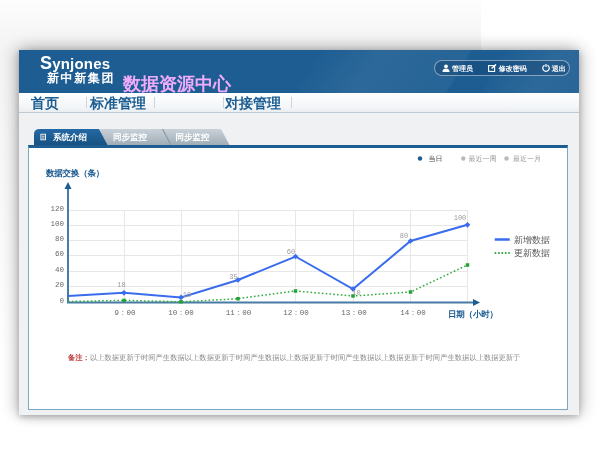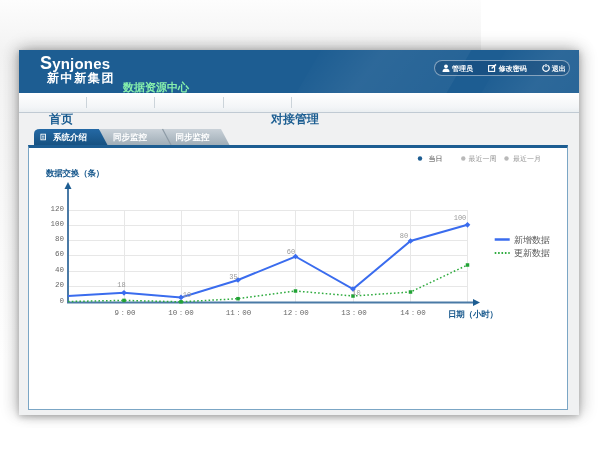--- a/index.html
+++ b/index.html
@@ -6,26 +6,26 @@
 body{width:600px;height:450px;font-family:"Liberation Sans",sans-serif;background:#fff;overflow:hidden;}
 #stage{position:relative;width:481px;height:450px;background:linear-gradient(180deg,#fdfdfd 0%,#f3f3f3 11%,#f9f9f9 45%,#ffffff 80%);}
 #win{position:absolute;left:19px;top:50px;width:560px;height:365px;background:#f0f1f2;box-shadow:0 -3px 16px rgba(0,0,0,0.16),0 2px 6px rgba(0,0,0,0.22),-6px 0 14px rgba(0,0,0,0.10),6px 0 14px rgba(0,0,0,0.10);}
 
 #hd{position:absolute;left:0;top:0;width:560px;height:43px;background:#1d5d92;overflow:hidden;}
 #hd .diag{position:absolute;top:-30px;height:120px;background:linear-gradient(100deg,rgba(255,255,255,0.0),rgba(255,255,255,0.07) 40%,rgba(255,255,255,0.04));transform:skewX(-30deg);}
 #logo{position:absolute;left:21px;top:6px;color:#fff;}
 #logo .en{font-size:15px;color:#fff;font-weight:bold;line-height:15px;letter-spacing:0.2px;}
 #logo .en .ss{font-size:18px;}
 #logo .cn{font-size:12px;font-weight:bold;letter-spacing:1.6px;line-height:12px;margin-top:1px;margin-left:7px;}
-#title{position:absolute;left:104px;top:30px;color:#86efac;font-size:11px;font-weight:bold;letter-spacing:0px;}
+#title{position:absolute;left:104px;top:22px;color:#f0abfc;font-size:18px;font-weight:bold;letter-spacing:0px;}
 #userbar{position:absolute;left:415px;top:10px;width:134px;height:14px;border:1px solid rgba(255,255,255,0.45);border-radius:8px;background:rgba(8,40,80,0.22);color:#fff;font-size:7px;line-height:15px;white-space:nowrap;}
 #userbar span.t{font-weight:bold;}
 
 #nav{position:absolute;left:0;top:43px;width:560px;height:19px;background:linear-gradient(180deg,#ffffff,#f3f5f7 75%,#eaeef1);border-bottom:1px solid #c0cad3;}
-#nav .it{position:absolute;top:0;height:19px;line-height:20px;font-size:12px;font-weight:bold;color:#1b5d91;text-align:center;width:60px;margin-top:16px;}
+#nav .it{position:absolute;top:0;height:19px;line-height:20px;font-size:14px;font-weight:bold;color:#1b5d91;text-align:left;width:60px;}
 #nav .sp{position:absolute;top:4px;height:11px;width:1px;background:#ccd4da;}
 
 #panel{position:absolute;left:9px;top:95px;width:538px;height:261px;background:#fff;border:1px solid #7ba6c5;border-top:3px solid #1d5d92;font-family:Liberation Mono, monospace;}
 #rem{position:absolute;left:39px;top:205px;font-size:7.3px;color:#8a8a8a;white-space:nowrap;letter-spacing:0;}
 #rem b{color:#c03b3b;font-weight:bold;}
 </style>
 </head>
 <body>
 <div id="stage">
  <div id="win">
@@ -48,23 +48,24 @@
           </svg><span class="t"> 修改密码</span>
       <svg width="8" height="8" viewBox="0 0 8 8" style="margin-left:13px;vertical-align:-1px;">
             <path d="M2.6,1.3 A3.2,3.2 0 1 0 5.4,1.3" fill="none" stroke="#fff" stroke-width="1.2"></path>
             <line x1="4" y1="0" x2="4" y2="3" stroke="#fff" stroke-width="1.2"></line>
           </svg><span class="t"> 退出</span>
     </div>
   </div>
   <div id="nav">
     <div class="it" style="left:12px;">首页</div>
     <div class="sp" style="left:67px;"></div>
+    <div class="it" style="left:71px;">标准管理</div>
     <div class="sp" style="left:135px;"></div>
     <div class="sp" style="left:204px;"></div>
-    <div class="it" style="left:206px;padding-left:40px;">对接管理</div>
+    <div class="it" style="left:206px;">对接管理</div>
     <div class="sp" style="left:272px;"></div>
   </div>
   <svg width="240" height="18" viewBox="0 0 240 18" xmlns="http://www.w3.org/2000/svg" style="position:absolute;left:0;top:78px;">
     <defs>
       <linearGradient id="gtab" x1="0" y1="0" x2="0" y2="1">
         <stop offset="0" stop-color="#c9d1d8"></stop>
             <stop offset="1" stop-color="#9dabb5"></stop>
       </linearGradient>
       <linearGradient id="gtabA" x1="0" y1="0" x2="0" y2="1">
         <stop offset="0" stop-color="#2469a5"></stop>
@@ -161,15 +162,16 @@
       <text x="262" y="105.8">60</text>
       <text x="327.5" y="147.3">10</text>
       <text x="375" y="90.3">80</text>
       <text x="431" y="72.3">100</text>
       </g>
       <line x1="465.7" y1="91.5" x2="480.7" y2="91.5" stroke="#3a6cee" stroke-width="2.5"></line>
           <text x="485" y="94.8" font-size="9" fill="#555">新增数据</text>
       <line x1="465.7" y1="105" x2="480.7" y2="105" stroke="#2fab3f" stroke-width="2" stroke-dasharray="1.6,1.8"></line>
           <text x="485" y="108.3" font-size="9" fill="#555">更新数据</text>
       </svg>
+    <div id="rem"><b>备注：</b>以上数据更新于时间产生数据以上数据更新于时间产生数据以上数据更新于时间产生数据以上数据更新于时间产生数据以上数据更新于</div>
   </div>
  </div>
 </div>
 
 </body></html>

